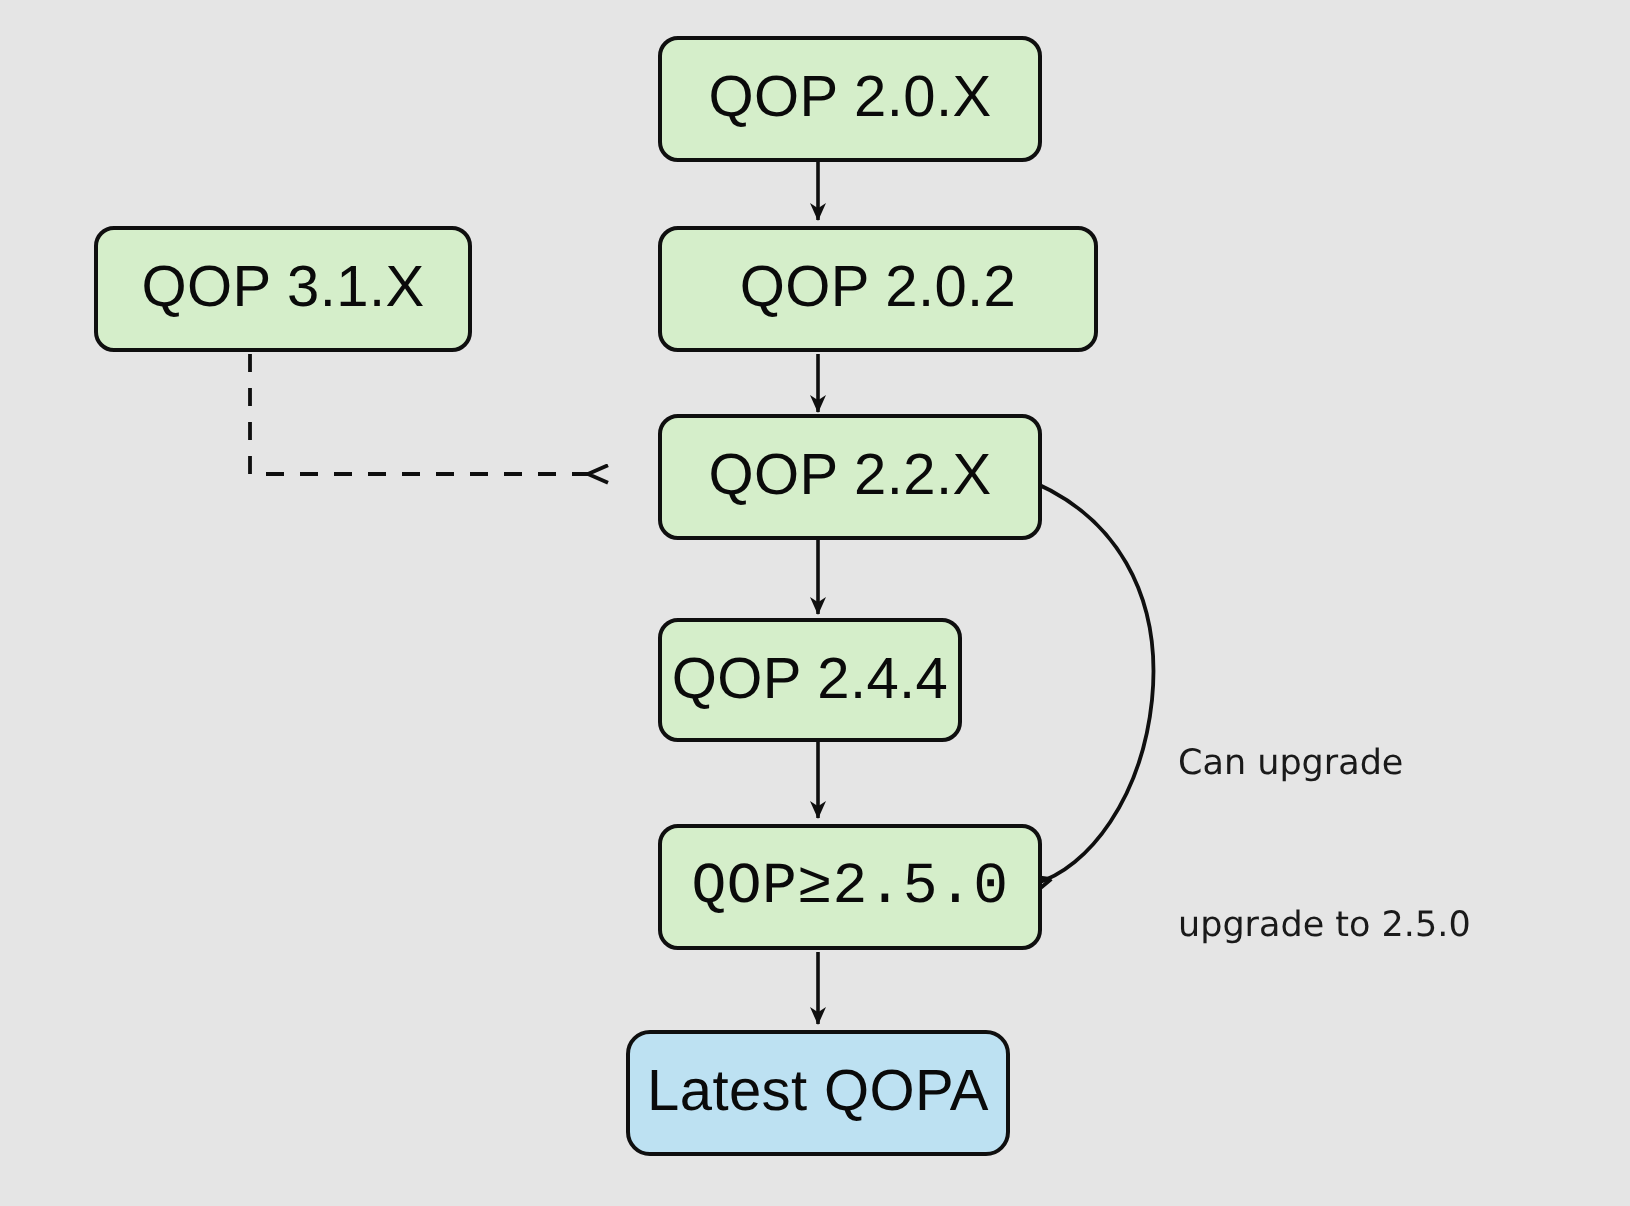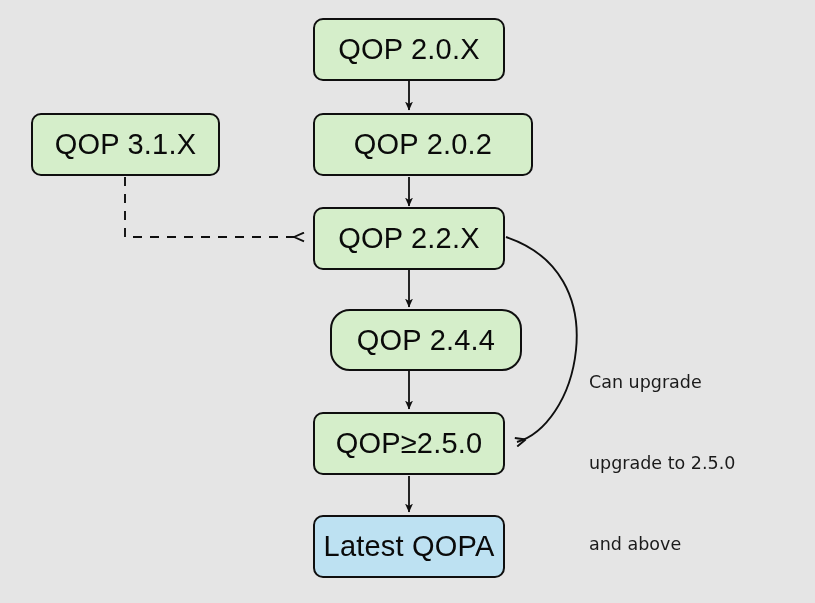--- a/index.html
+++ b/index.html
@@ -34,22 +34,22 @@
     border-radius: 10px;
     display: flex;
     align-items: center;
     justify-content: center;
     font-family: "Liberation Sans", sans-serif;
     font-size: 29px;
     color: #0a0a0a;
     letter-spacing: 0.2px;
     white-space: nowrap;
   }
-  .node.green { background: #d5eeca; }
-  .node.blue  { background: #bde1f2; }
+  .node.green { background: #d5eeca; margin-left: 16px; }
+  .node.blue  { background: #bde1f2; border-radius: 12px; }
 
   .edge-label {
     position: absolute;
     font-family: "DejaVu Sans", sans-serif;
     font-size: 17.5px;
     line-height: 27px;
     color: #1a1a1a;
     white-space: pre;
   }
 </style>
@@ -92,31 +92,30 @@
   </div>
 
   <div class="node green" style="left:31px; top:113px; width:189px; height:63px;">
     <span>QOP 3.1.X</span>
   </div>
 
   <div class="node green" style="left:313px; top:207px; width:192px; height:63px;">
     <span>QOP 2.2.X</span>
   </div>
 
-  <div class="node green" style="left:330px; top:309px; width:192px; height:62px;border-radius:20px;">
+  <div class="node green" style="left:313px; top:309px; width:152px; height:62px;">
     <span>QOP 2.4.4</span>
   </div>
 
-  <div class="node green" style="left:313px; top:412px; width:192px; height:63px;">
+  <div class="node green" style="left:313px; top:412px; width:192px; height:63px;font-family:Liberation Mono, monospace;">
     <span>QOP≥2.5.0</span>
   </div>
 
   <div class="node blue" style="left:313px; top:515px; width:192px; height:63px;">
     <span>Latest QOPA</span>
   </div>
 
   <div class="edge-label" style="left:589px; top:315px;">
     <div>Can upgrade</div>
     <div>upgrade to 2.5.0</div>
-    <div>and above</div>
   </div>
 
 </div>
 
 </body></html>

